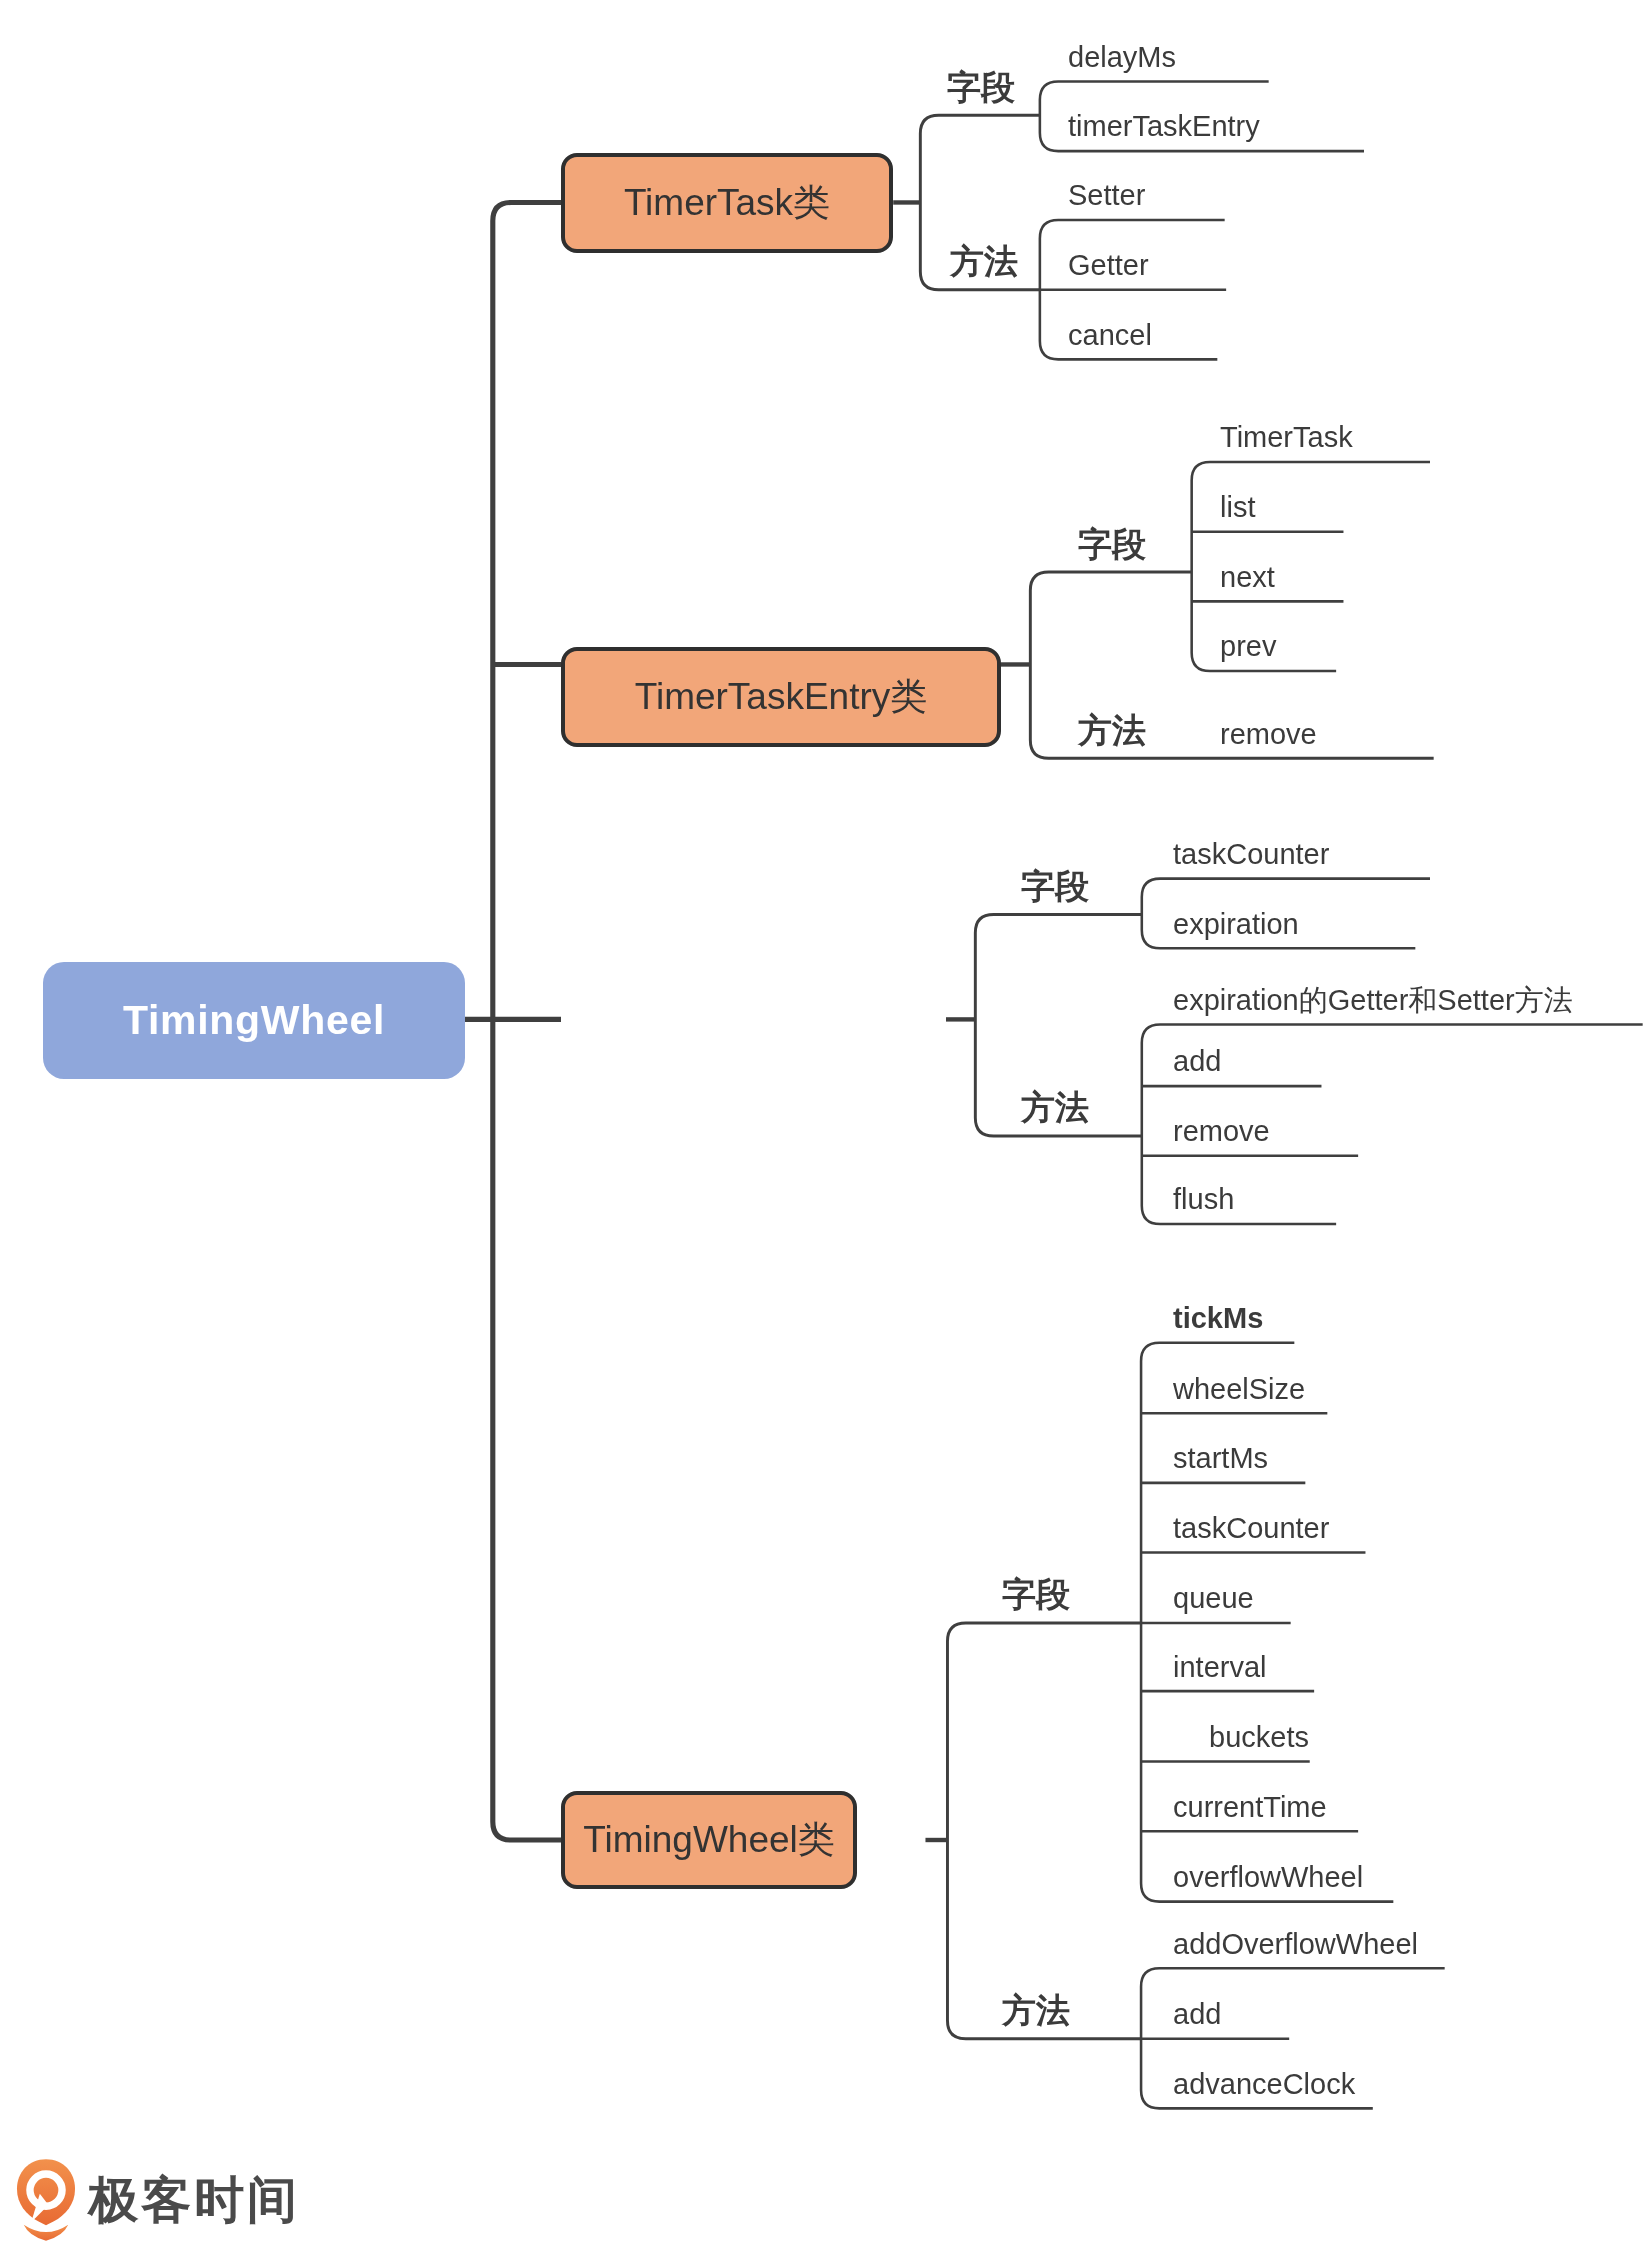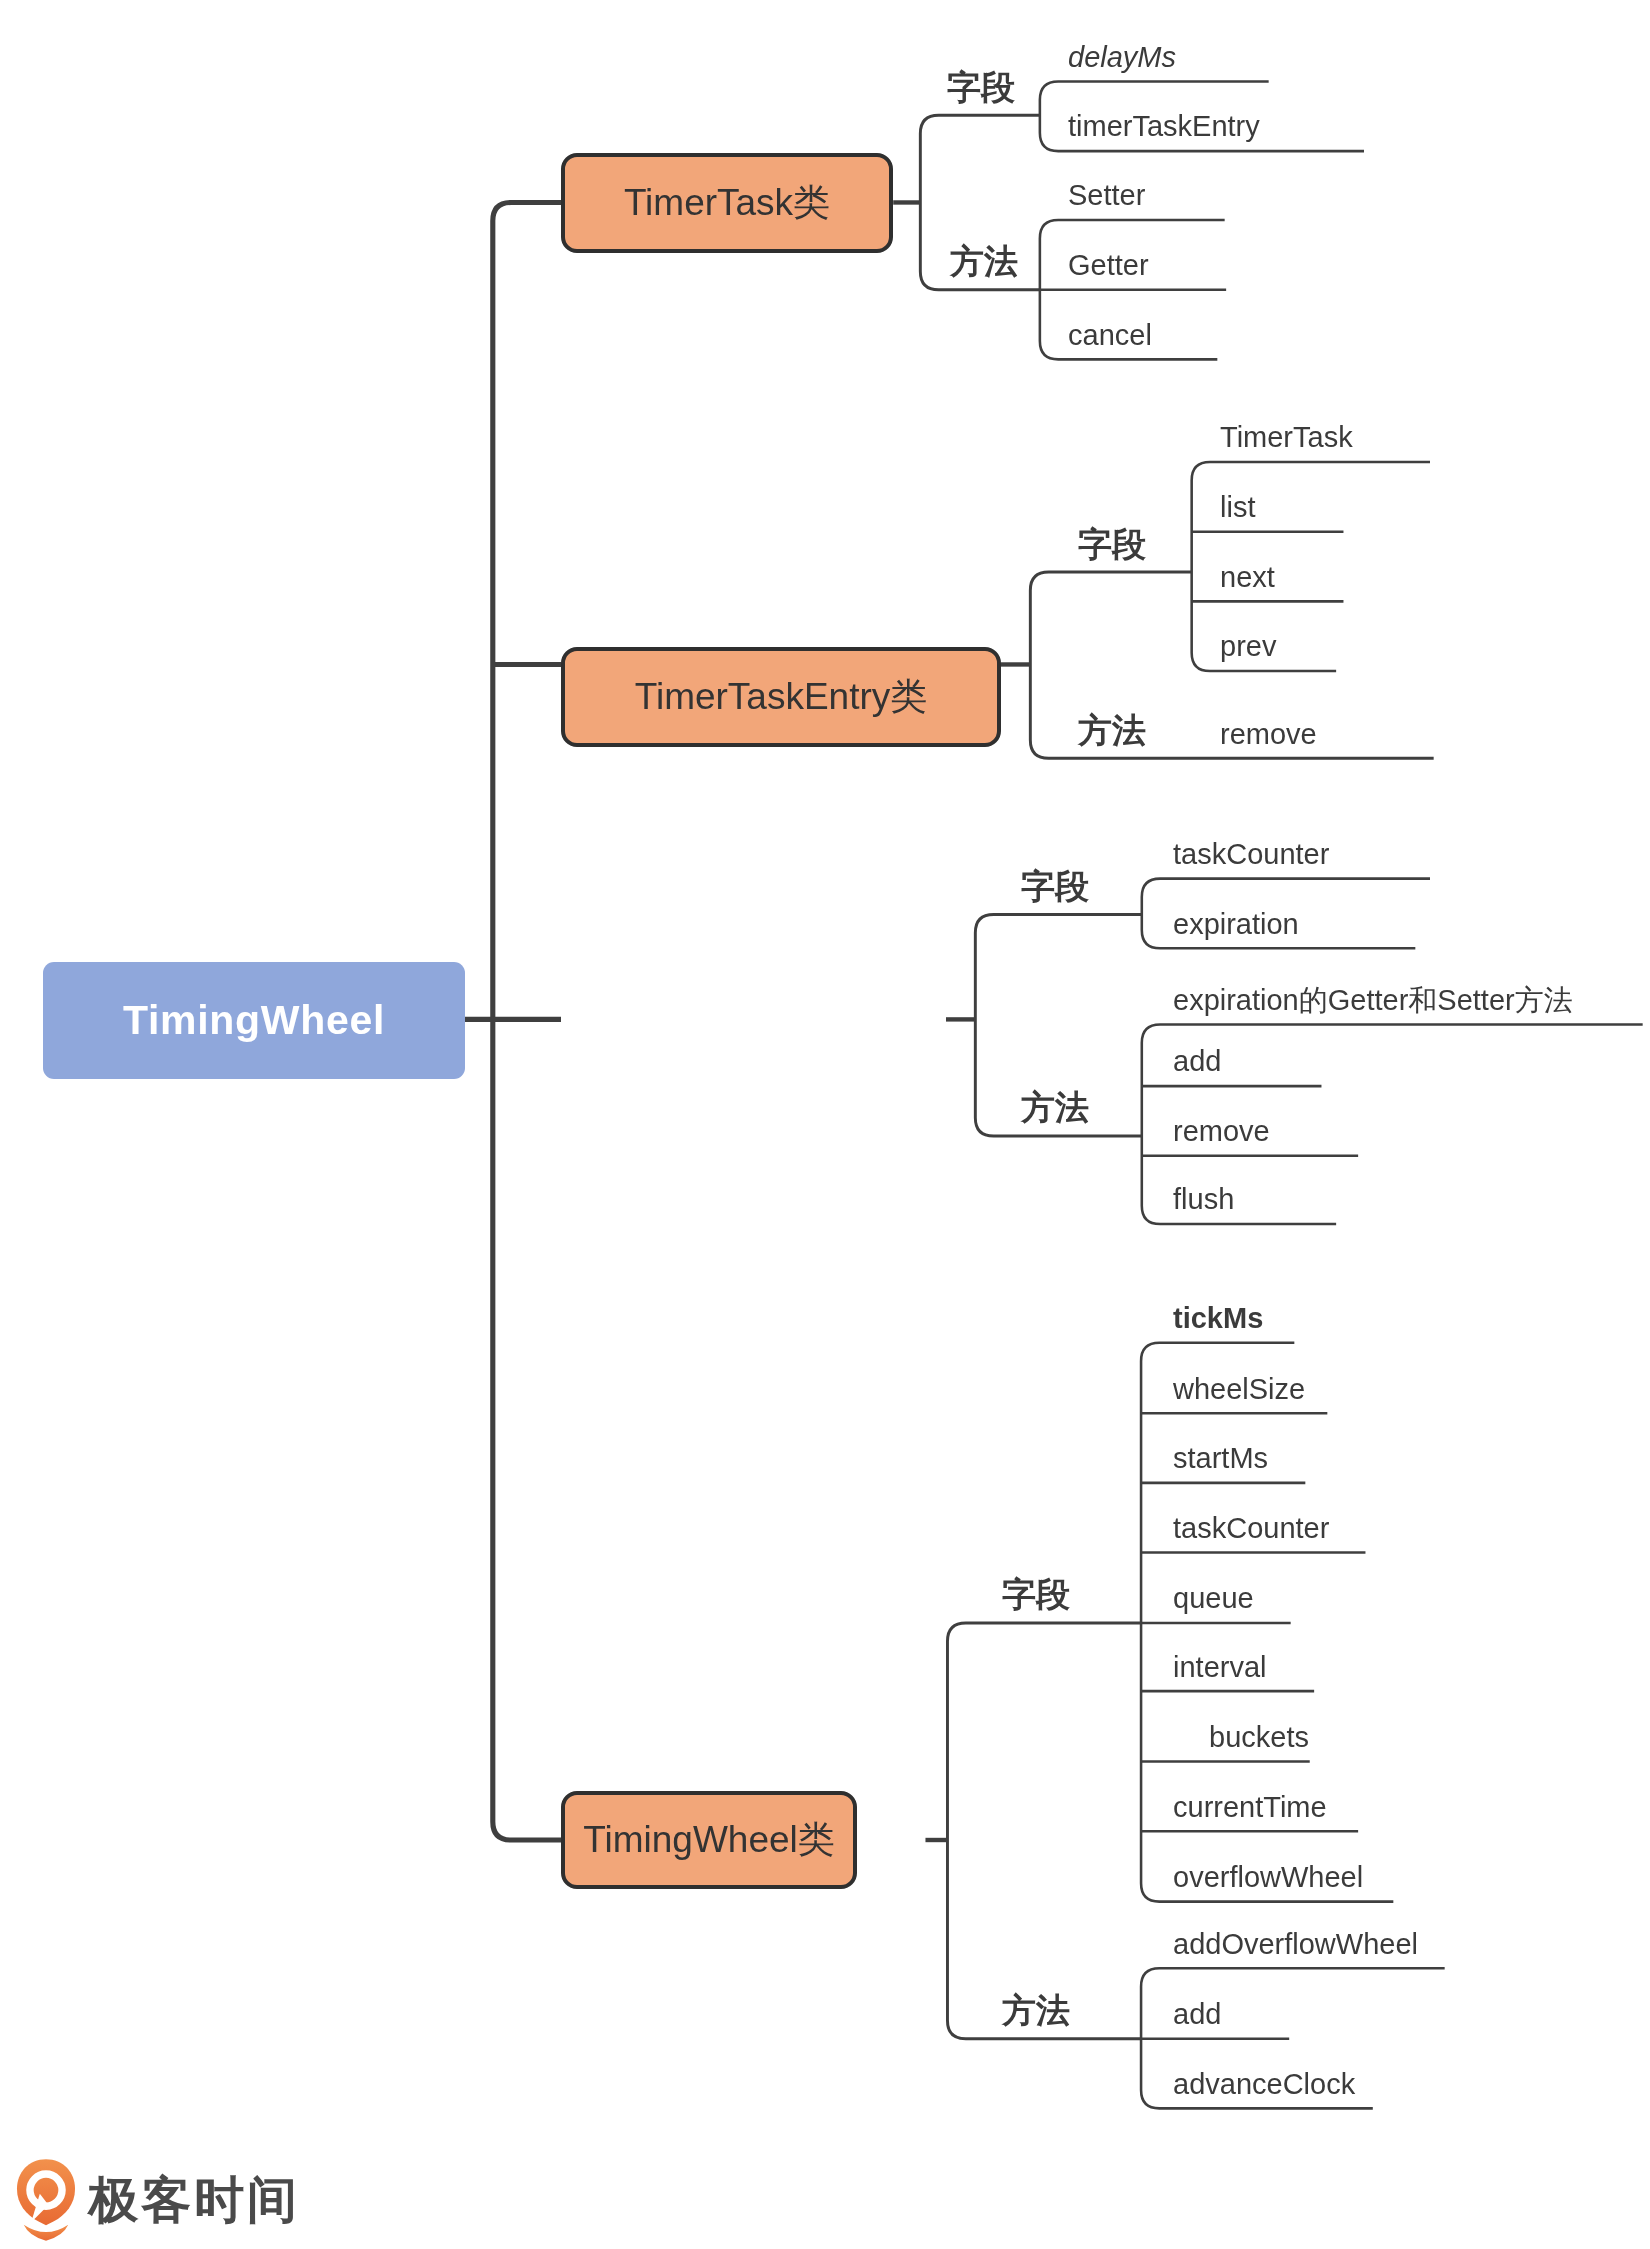--- a/index.html
+++ b/index.html
@@ -12,21 +12,21 @@
   }
   svg.connectors{position:absolute;left:0;top:0;width:1650px;height:2250px;}
   svg.connectors path{fill:none;stroke:#3f3f3f;}
   .p-trunk{stroke-width:7px;}
   .p-stub{stroke-width:6px;}
   .p-junction{stroke-width:4px;}
   .p-leaf{stroke-width:3.5px;}
 
   .root-box{
     position:absolute;left:43px;top:962px;width:422px;height:117px;
-    background:#8FA7DB;border-radius:11px;
+    background:#8FA7DB;border-radius:21px;
     display:flex;align-items:center;justify-content:center;
     color:#ffffff;font-size:41px;font-weight:bold;letter-spacing:0.7px;
   }
   .branch-box{
     position:absolute;
     background:#F2A679;border:4.4px solid #2f2f2f;border-radius:16px;
     display:flex;align-items:center;justify-content:center;
     color:#333333;font-size:37px;font-weight:500;
     box-sizing:border-box;white-space:nowrap;
   }
@@ -114,21 +114,21 @@
 
   <div class="group-label" style="left:947px;top:70px;">字段</div>
   <div class="group-label" style="left:950px;top:244px;">方法</div>
   <div class="group-label" style="left:1078px;top:527px;">字段</div>
   <div class="group-label" style="left:1078px;top:713px;">方法</div>
   <div class="group-label" style="left:1021px;top:869px;">字段</div>
   <div class="group-label" style="left:1021px;top:1090px;">方法</div>
   <div class="group-label" style="left:1002px;top:1577px;">字段</div>
   <div class="group-label" style="left:1002px;top:1993px;">方法</div>
 
-  <div class="leaf" style="left:1068px;top:42px;font-style:italic;">delayMs</div>
+  <div class="leaf" style="left:1068px;top:42px;">delayMs</div>
   <div class="leaf" style="left:1068px;top:111px;">timerTaskEntry</div>
   <div class="leaf" style="left:1068px;top:180px;">Setter</div>
   <div class="leaf" style="left:1068px;top:250px;">Getter</div>
   <div class="leaf" style="left:1068px;top:320px;">cancel</div>
 
   <div class="leaf" style="left:1220px;top:422px;">TimerTask</div>
   <div class="leaf" style="left:1220px;top:492px;">list</div>
   <div class="leaf" style="left:1220px;top:562px;">next</div>
   <div class="leaf" style="left:1220px;top:631px;">prev</div>
   <div class="leaf" style="left:1220px;top:719px;">remove</div>

